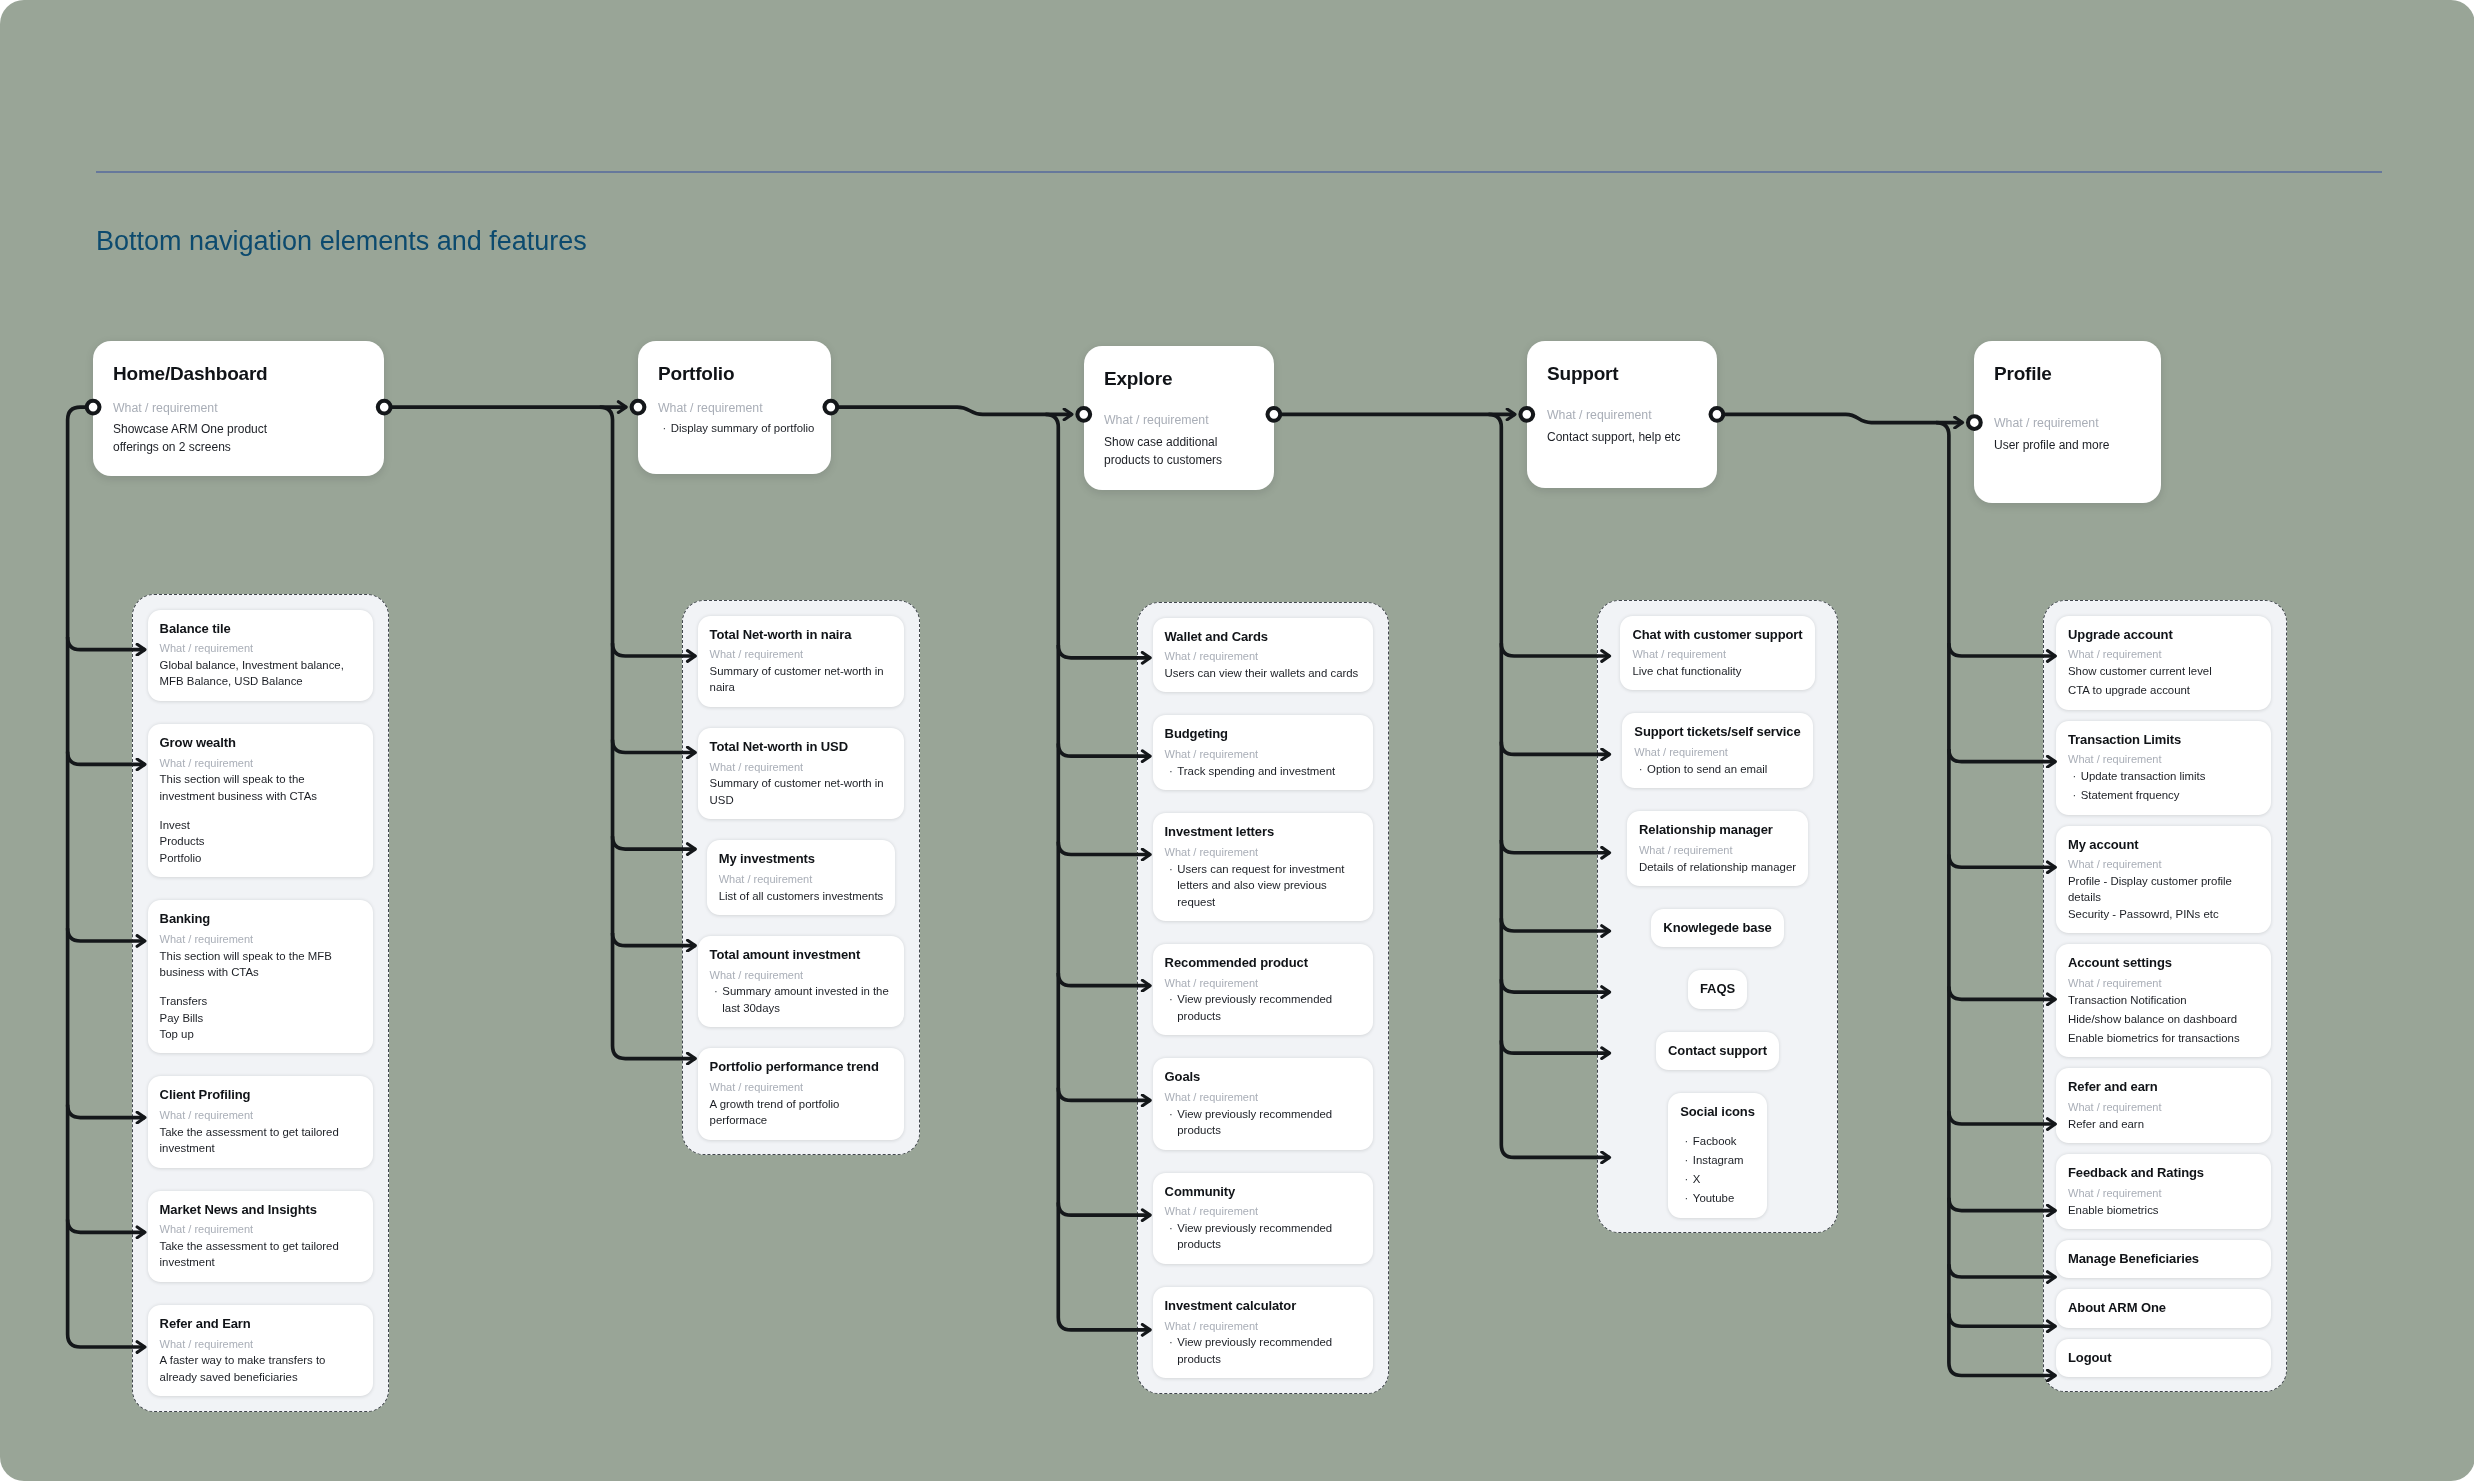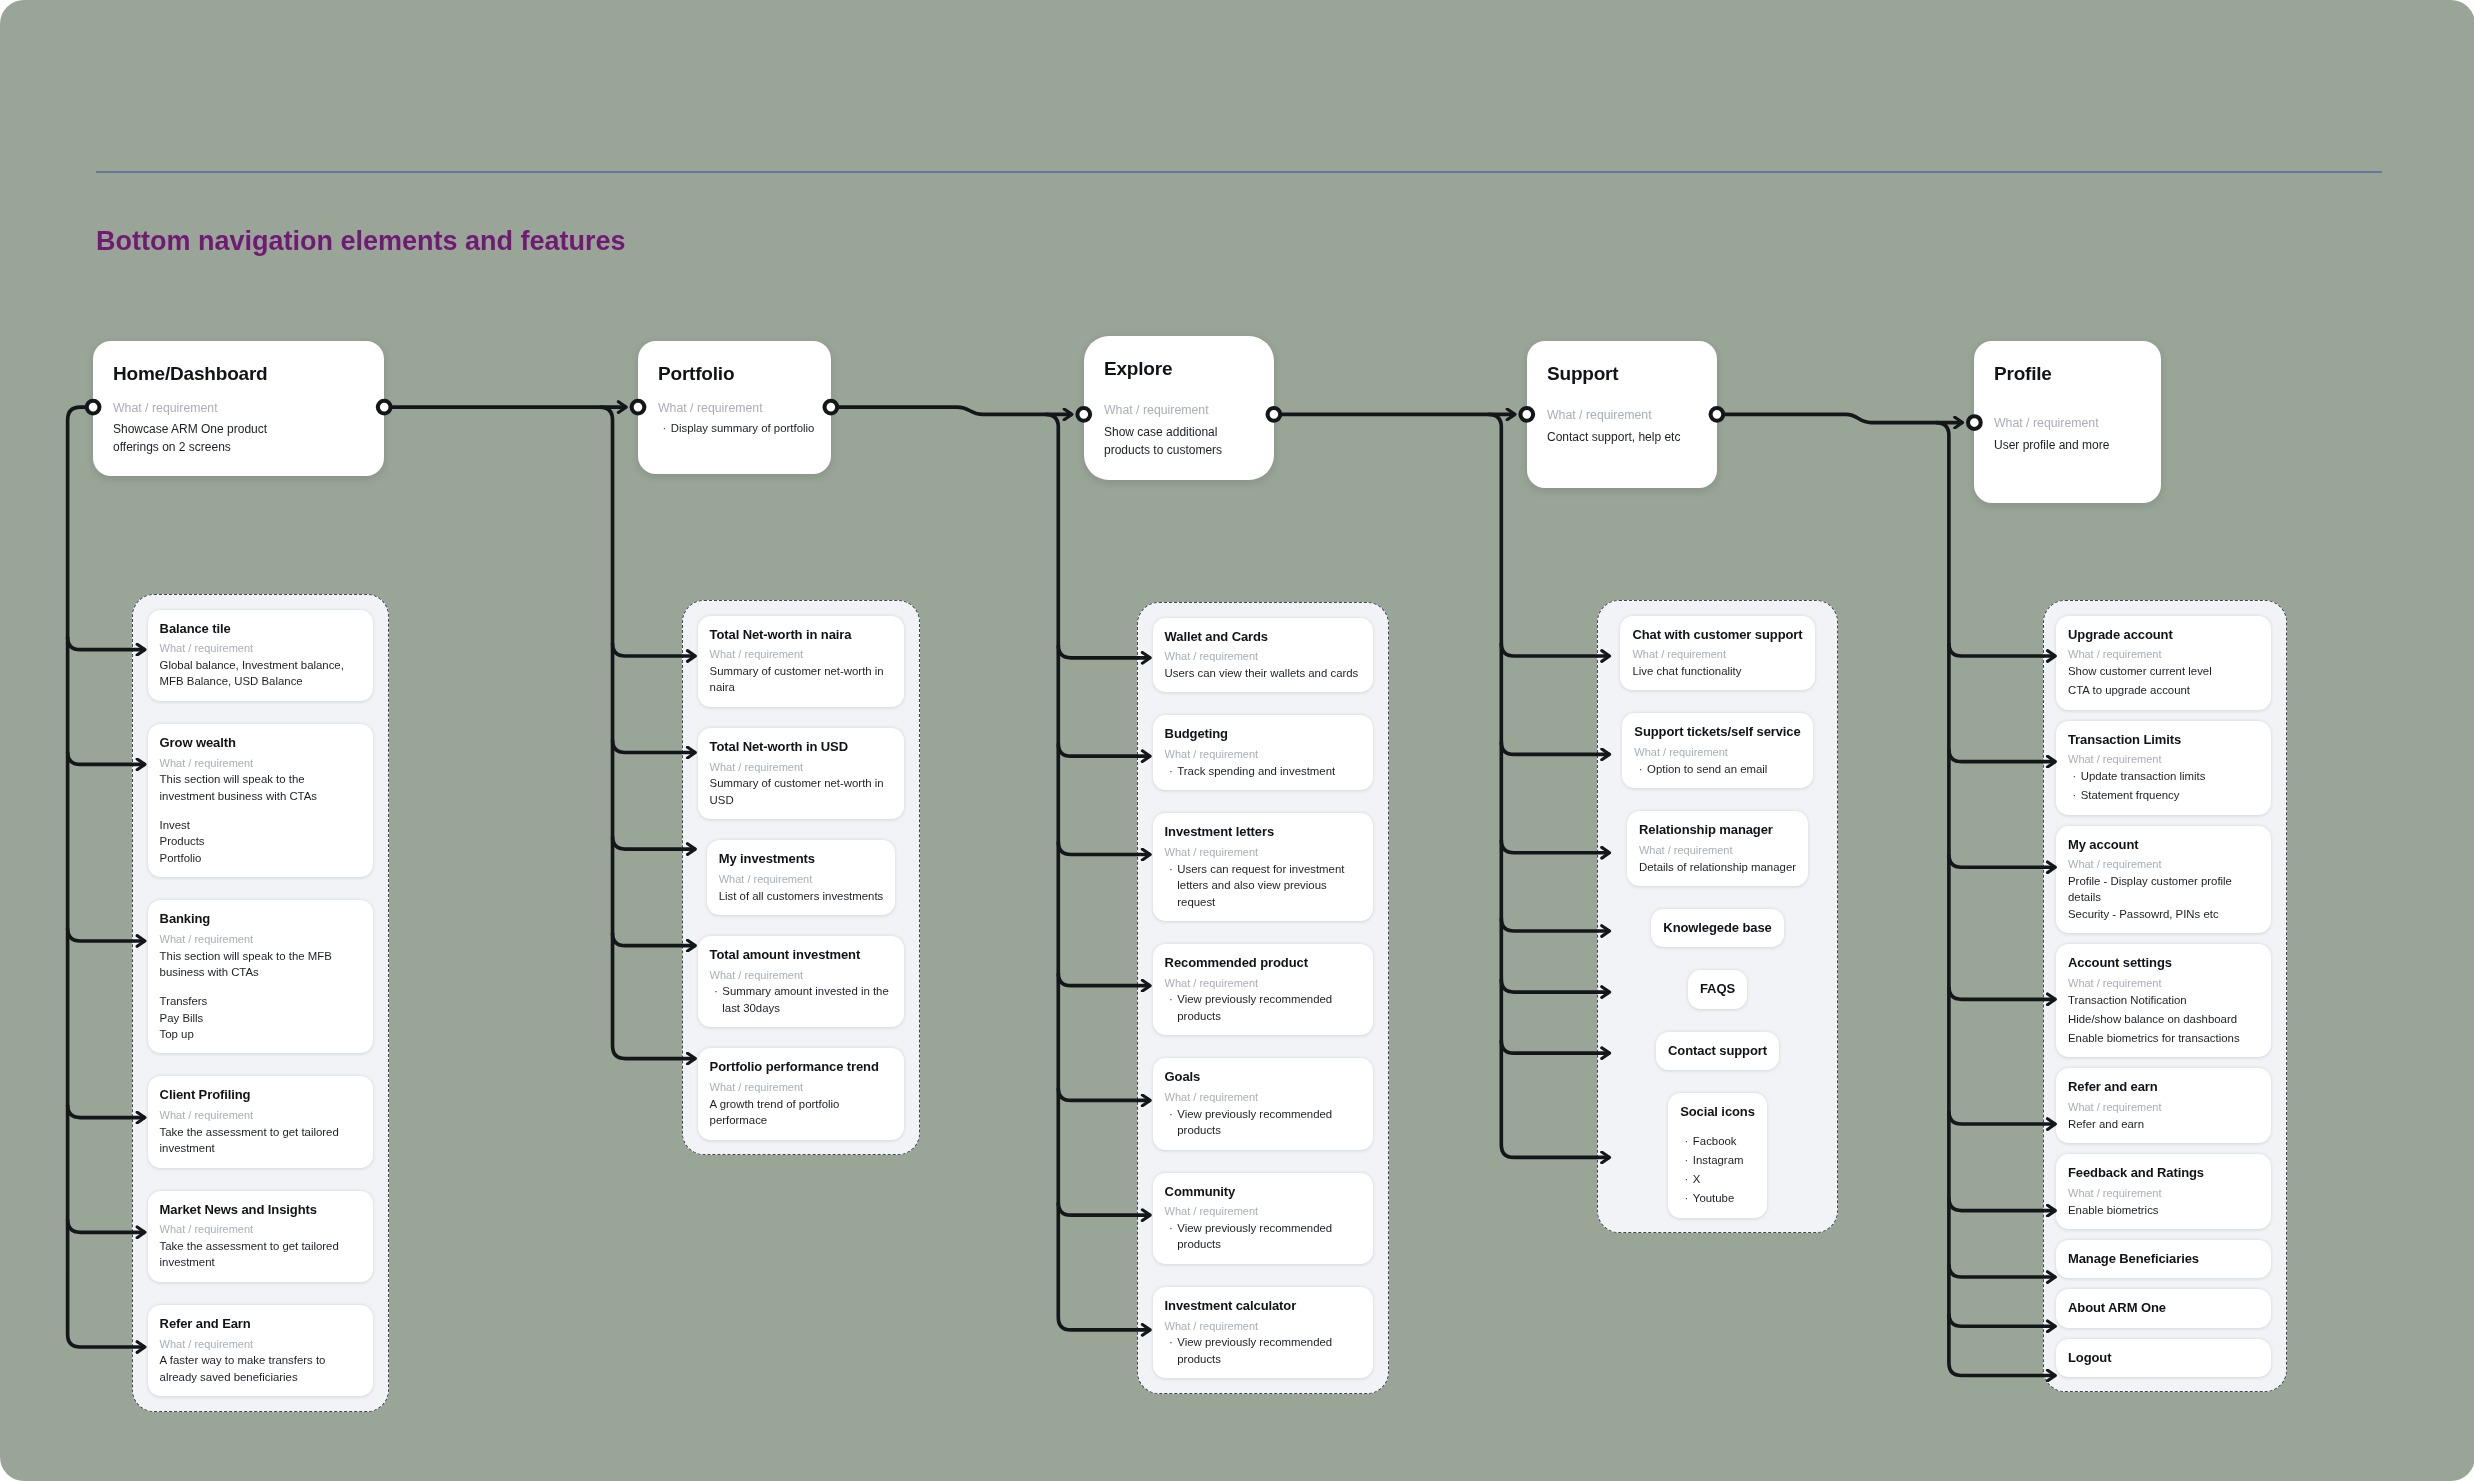--- a/index.html
+++ b/index.html
@@ -6,21 +6,21 @@
     --bg:#99A597; --card:#FFFFFF; --cont:#F1F3F6; --navy:#1E2840;
     --divider:#66789B; --label:#A9AEB7; --ink:#1B1E24; --line:#14171A;
   }
   *{box-sizing:border-box;margin:0;padding:0}
   html,body{background:#ffffff}
   body{font-family:"Liberation Sans",sans-serif;width:2475px;height:1481px;position:relative}
   #canvas{position:absolute;inset:0;background:var(--bg);border-radius:24px;overflow:hidden}
   
   .page-title{position:absolute;left:96px;top:66px;font-size:45px;font-weight:700;color:var(--navy);letter-spacing:-0.5px}
   .divider{position:absolute;left:96px;top:171px;width:2286px;height:0;border-top:2.7px solid var(--divider)}
-  .page-subtitle{position:absolute;left:96px;top:226px;font-size:27px;font-weight:700;color:#701a75}
+  .page-subtitle{position:absolute;left:96px;top:226px;font-size:27px;font-weight:400;color:#0c4a6e}
   
   .main-card{position:absolute;background:var(--card);border-radius:18px;padding:22px 12.7px 16.4px 20px;
     box-shadow:0 2.7px 9px rgba(15,20,25,.12)}
   .main-title{font-size:19px;font-weight:700;color:#101317;letter-spacing:-0.2px}
   .main-req{margin-top:15.5px;font-size:12.3px;color:var(--label)}
   .main-body{margin-top:5.5px;font-size:12px;color:var(--ink);line-height:1.5}
   .g0 .main-body{max-width:173px}
   
   .cont{position:absolute;background:var(--cont);border:1.8px dashed #41464D;border-radius:22px;
     padding:14.6px;display:flex;flex-direction:column}
@@ -123,21 +123,21 @@
               <span>Summary amount invested in the last 30days</span>
             </div>
           </div>
         </article>
         <article class="card">
           <div class="card-title">Portfolio performance trend</div>
           <div class="req">What / requirement</div>
           <div class="body-line">A growth trend of portfolio performace</div>
         </article>
       </div>
-      <section class="main-card g2" style="left: 1084px; top: 336px; width: 190px; min-height: 144px; border-radius: 25px;">
+      <section class="main-card g2" style="left: 1084px; top: 346px; width: 190px; min-height: 144px;">
         <div class="main-title">Explore</div>
         <div class="main-req" style="margin-top: 23px;">What / requirement</div>
         <div class="main-body">Show case additional products to customers</div>
       </section>
       <div class="cont" style="left: 1137px; top: 602px; width: 252px; gap: 23px;">
         <article class="card">
           <div class="card-title">Wallet and Cards</div>
           <div class="req">What / requirement</div>
           <div class="body-line">Users can view their wallets and cards</div>
         </article>

